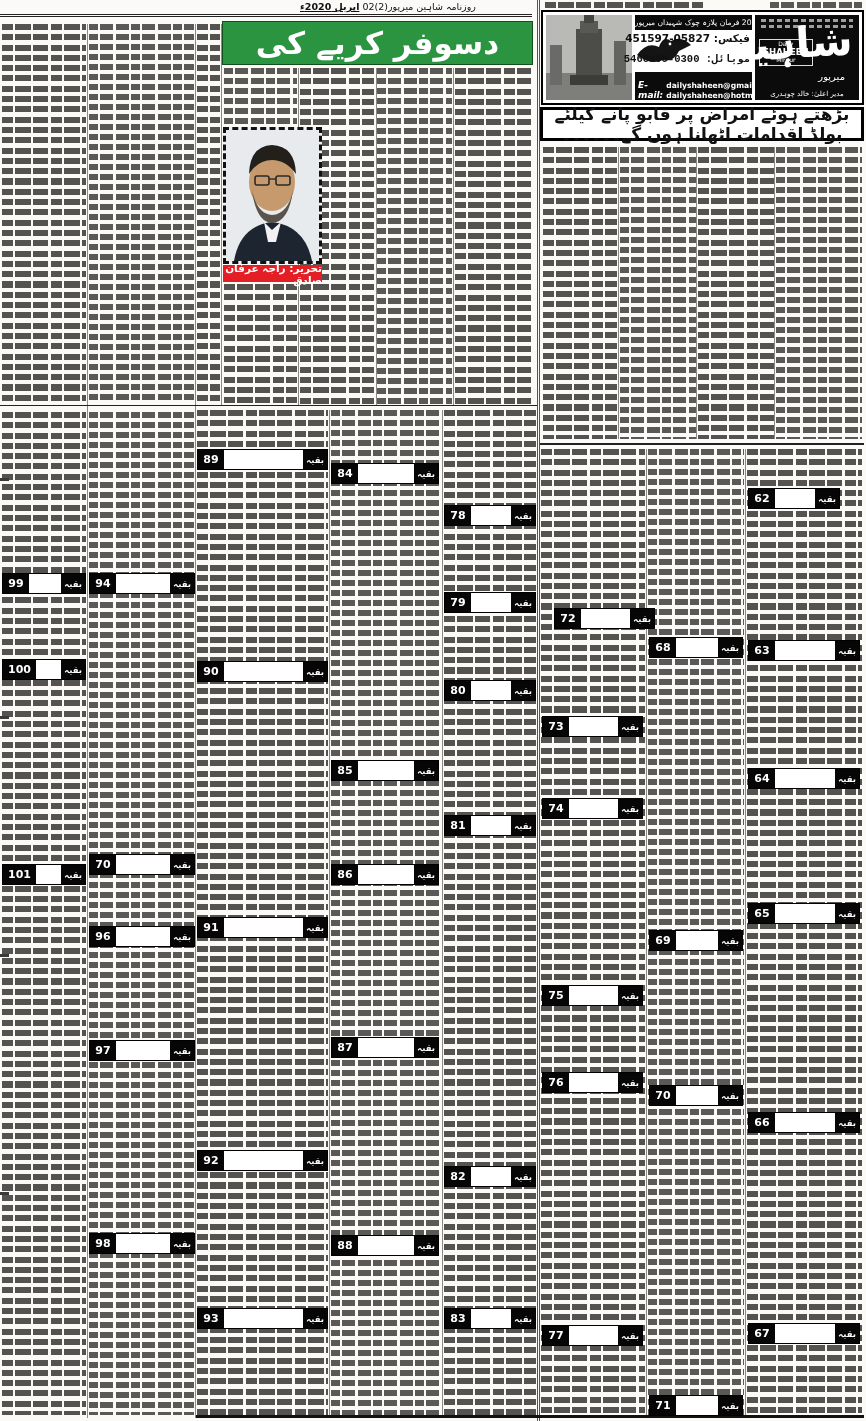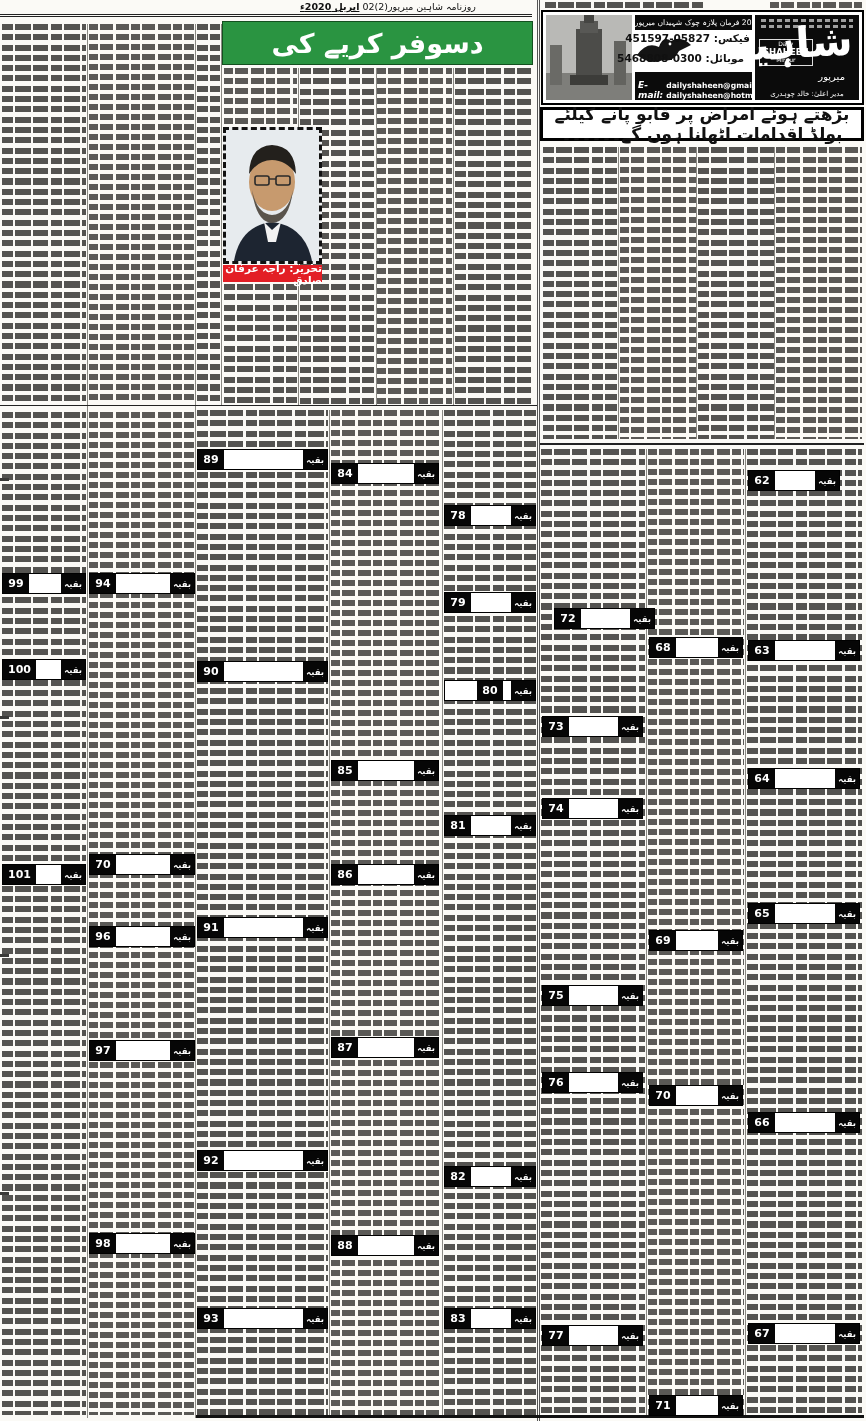--- a/index.html
+++ b/index.html
@@ -19,21 +19,21 @@
           rgba(251,250,246,0) 27px 40px, #fbfaf6 40px 42px),
         repeating-linear-gradient(180deg, #33322f 0 5.6px, rgba(0,0,0,0) 5.6px 10px);}
   .vr{position:absolute;width:0;border-left:1px solid #8b8a84;}
   .hr{position:absolute;height:0;border-top:1px solid #222;}
   .hr.dbl{border-top:3px double #222;}
   .sep-main{position:absolute;width:0;border-left:3px double #555;}
   .foldmark{position:absolute;width:9px;height:3px;background:#3a3a38;}
   .dateline{position:absolute;direction:rtl;text-align:left;font-size:9.5px;white-space:nowrap;}
   .dateline b{text-decoration:underline;}
   .green-head{position:absolute;background:#2a9441;border:1px solid #14501f;color:#fff;
-      display:flex;align-items:center;justify-content:center;font-weight:700;font-size:27px;direction:rtl;}
+      display:flex;align-items:center;justify-content:center;font-weight:700;font-size:31px;direction:rtl;}
   .headline-box{position:absolute;border:3px solid #000;background:#fff;display:flex;align-items:center;
       justify-content:center;font-weight:700;font-size:17px;direction:rtl;text-align:center;
       padding:0 8px;box-sizing:border-box;}
   .masthead{position:absolute;border:2px solid #000;background:#fff;box-sizing:border-box;}
   .black{background:#0b0b0b;color:#fff;}
   .office-bar{position:absolute;font-size:7.6px;display:flex;align-items:center;justify-content:center;
       direction:rtl;white-space:nowrap;overflow:hidden;}
   .contactline{position:absolute;direction:rtl;font-weight:700;font-size:10.5px;white-space:nowrap;}
   .email-bar{position:absolute;display:flex;align-items:center;gap:3px;padding:0 3px;box-sizing:border-box;}
   .email-label{font-size:9px;font-weight:700;font-style:italic;}
@@ -141,21 +141,21 @@
         <span>آفس نمبر 207 فرمان پلازہ چوک شہیداں میرپور آزاد کشمیر</span>
       </div>
       <svg class="abs" style="left:0;top:18px;" width="58" height="34" viewBox="0 0 58 34">
         <path d="M2 22 Q12 8 24 14 Q28 2 36 8 Q46 2 56 12 L44 18 Q38 30 28 27 Q16 33 2 22 Z" fill="#141414"></path>
         <circle cx="35" cy="11" r="1.4" fill="#fff"></circle>
       </svg>
       <div class="contactline" style="right:2px;top:17px;">
         <span>فیکس:</span>
         <span>05827-451597</span>
       </div>
-      <div class="contactline" style="right:8px;top:37px;">
+      <div class="contactline" style="right:2px;top:37px;font-family:Liberation Mono, monospace;">
         <span>موبائل:</span>
         <span>0300-5468808</span>
       </div>
       <div class="email-bar black" style="left:0;top:57px;width:117px;height:28px;align-items:flex-end;">
         <span class="email-label">E-mail:</span>
         <span class="email-lines">
           <span style="display:block">dailyshaheen@gmail.com</span>
           <span style="display:block">dailyshaheen@hotmail.com</span>
         </span>
       </div>
@@ -195,21 +195,21 @@
   <div class="vr" style="left:646px;top:449px;height:966px;"></div>
   <div class="vr" style="left:745px;top:449px;height:966px;"></div>
 
   <div class="hr" style="left:196px;top:1415px;width:668px;border-top:3px solid #111;"></div>
   <div class="foldmark" style="left:0;top:478px;"></div>
   <div class="foldmark" style="left:0;top:716px;"></div>
   <div class="foldmark" style="left:0;top:954px;"></div>
   <div class="foldmark" style="left:0;top:1192px;"></div>
 
   <div>
-      <div class="cbar" style="left: 748px; top: 470px; width: 92px; text-align: right;">
+      <div class="cbar" style="left: 748px; top: 488px; width: 92px; text-align: right;">
         <span class="cnum">62</span>
         <span class="cfill"></span>
         <span class="claim">بقیہ</span>
       </div>
       <div class="cbar" style="left: 748px; top: 640px; width: 112px;">
         <span class="cnum">63</span>
         <span class="cfill"></span>
         <span class="claim">بقیہ</span>
       </div>
       <div class="cbar" style="left: 748px; top: 768px; width: 112px;">
@@ -285,21 +285,21 @@
       <div class="cbar" style="left: 444px; top: 505px; width: 92px; text-align: right;">
         <span class="cnum">78</span>
         <span class="cfill"></span>
         <span class="claim">بقیہ</span>
       </div>
       <div class="cbar" style="left: 444px; top: 592px; width: 92px;">
         <span class="cnum">79</span>
         <span class="cfill"></span>
         <span class="claim">بقیہ</span>
       </div>
-      <div class="cbar" style="left: 444px; top: 680px; width: 92px; padding-left: 32px;">
+      <div class="cbar" style="left: 444px; top: 680px; width: 92px;">
         <span class="cnum">80</span>
         <span class="cfill"></span>
         <span class="claim">بقیہ</span>
       </div>
       <div class="cbar" style="left: 444px; top: 815px; width: 92px;">
         <span class="cnum">81</span>
         <span class="cfill"></span>
         <span class="claim">بقیہ</span>
       </div>
       <div class="cbar" style="left: 444px; top: 1166px; width: 92px;">

